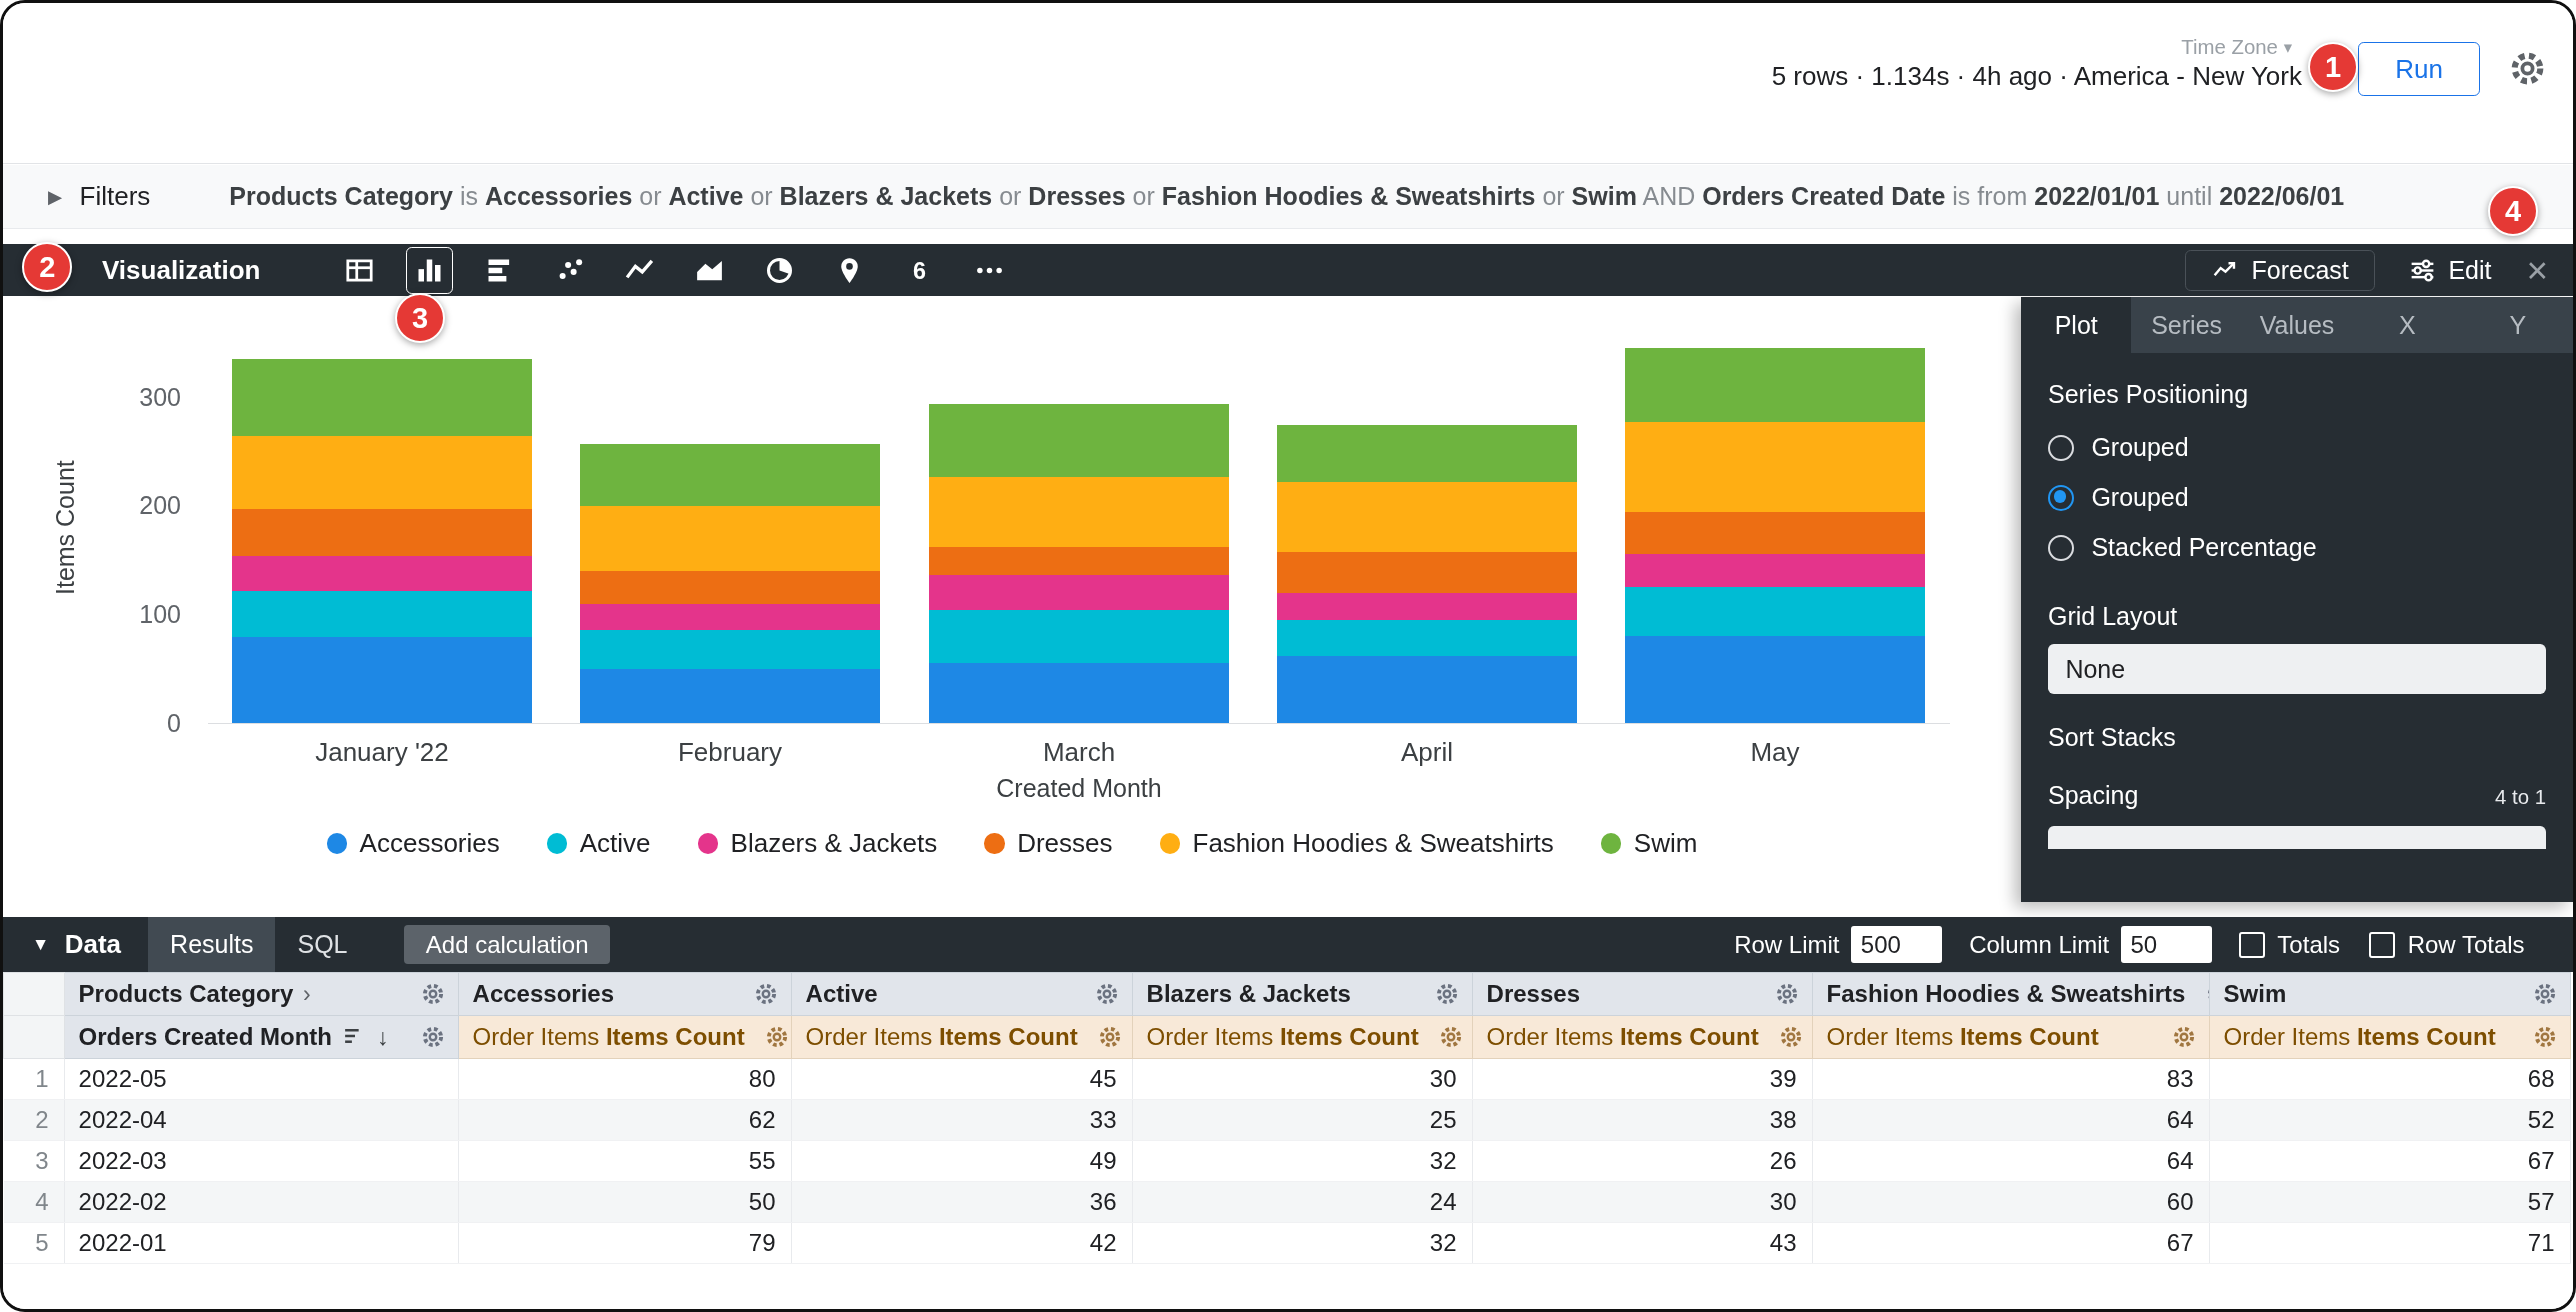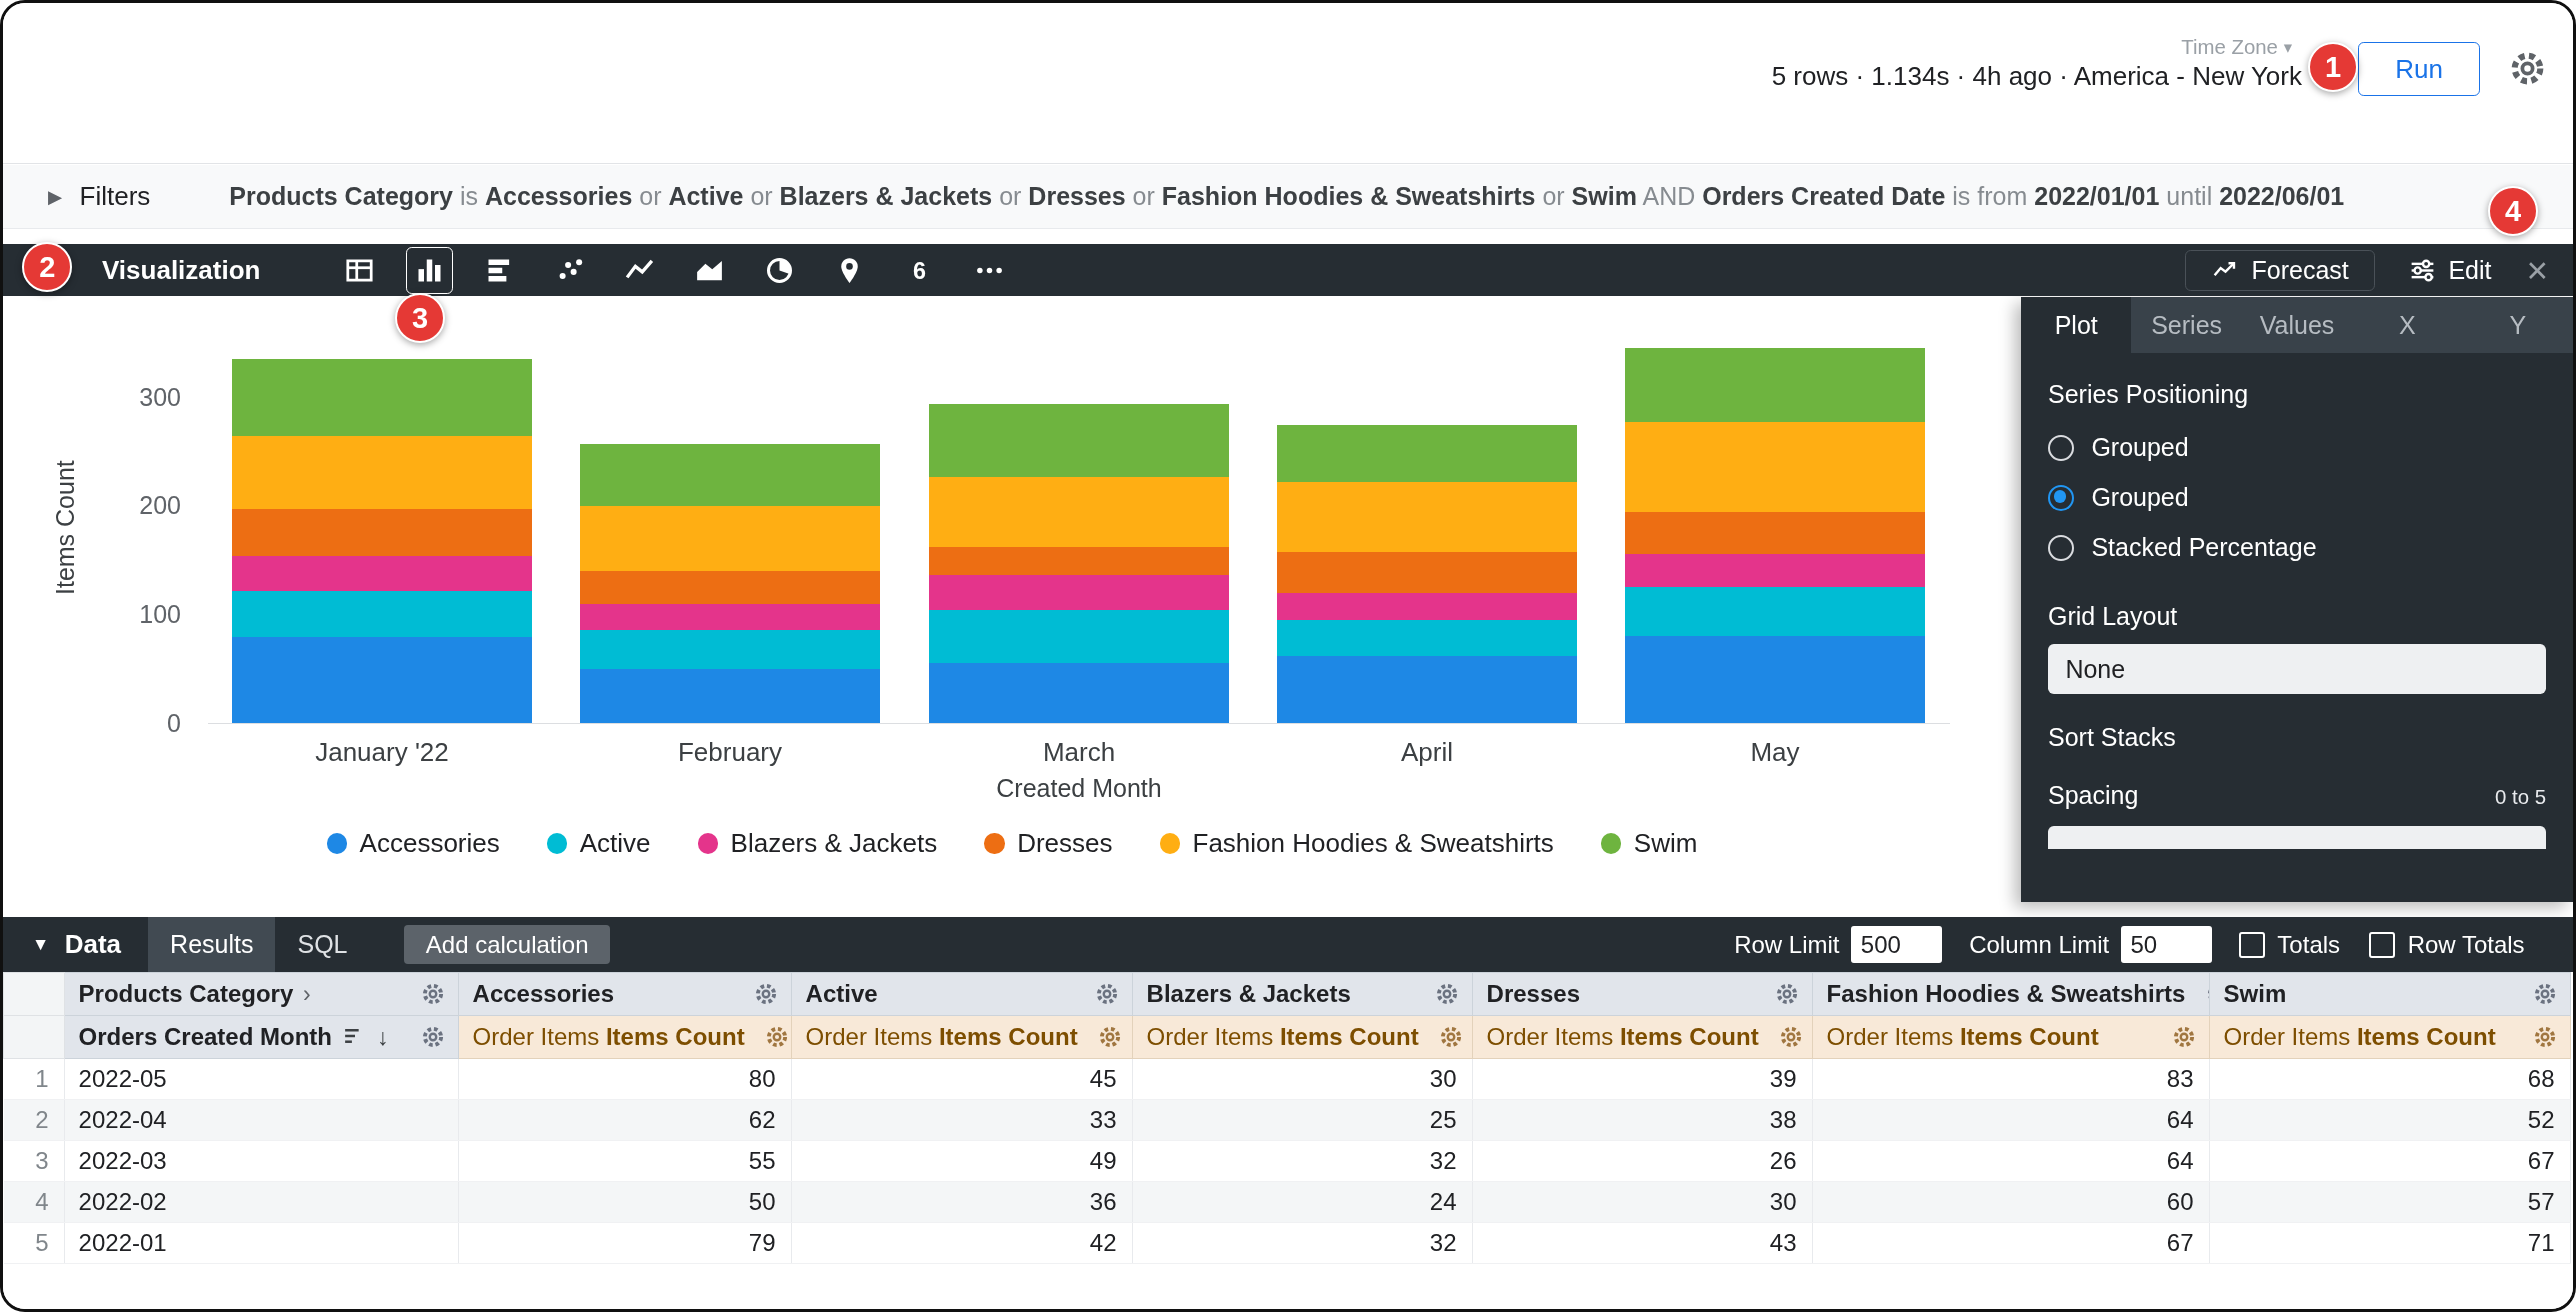--- a/index.html
+++ b/index.html
@@ -323,21 +323,21 @@
           <div class="radio-row">
             <span class="radio"></span>
             <span>Stacked Percentage</span>
           </div>
         </div>
       <div class="panel-label mt">Grid Layout</div>
       <div class="panel-select">None</div>
       <div class="panel-label mt">Sort Stacks</div>
       <div class="spacing-row">
         <span class="sp-label">Spacing</span>
-        <span class="range-hint">0 to 5</span>
+        <span class="range-hint">4 to 1</span>
       </div>
       <div class="partial-input"></div>
     </div>
   </aside>
 
   <div class="data-bar">
     <div class="data-toggle">
       <span class="data-caret">▼</span>
       <span class="data-label">Data</span>
     </div>

